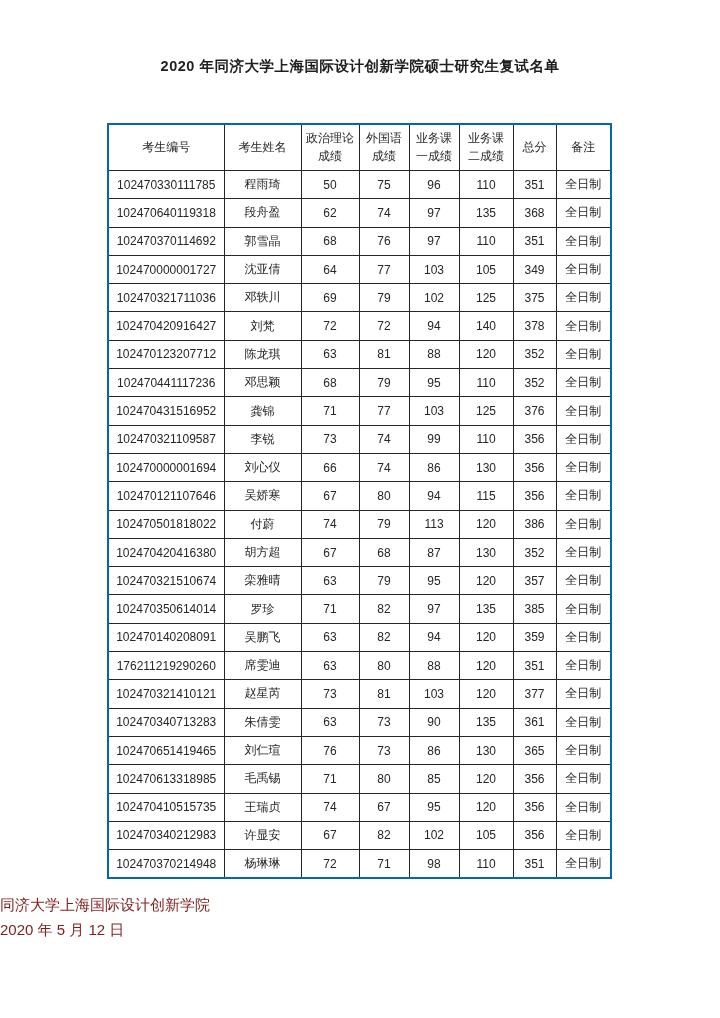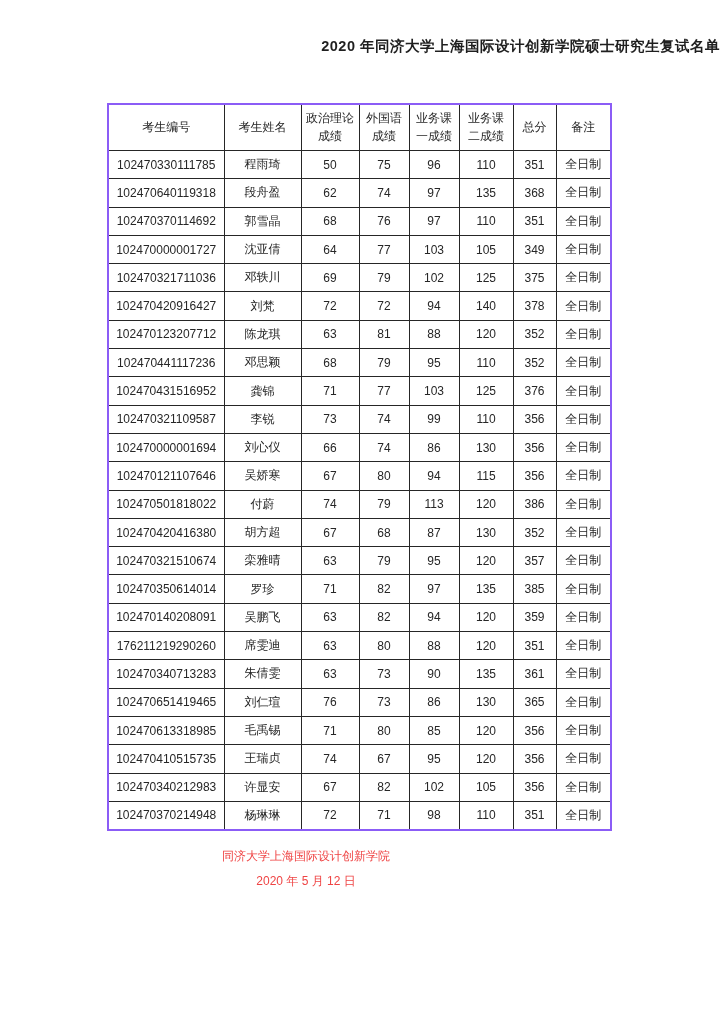--- a/index.html
+++ b/index.html
@@ -10,34 +10,34 @@
   .page {
     position: relative;
     width: 720px;
     height: 1018px;
     background: #ffffff;
     color: #262626;
     font-family: "Liberation Sans", "DejaVu Sans", sans-serif;
     overflow: hidden;
   }
   .doc-title {
-    padding-top: 37px;
-    text-align: right;
+    padding-top: 57px;
+    text-align: center;
     font-size: 14.5px;
     font-weight: 600;
     letter-spacing: 0.5px;
     color: #1f1f1f;
   }
   table.results {
     border-collapse: collapse;
     table-layout: fixed;
     margin-left: 107px;
     margin-top: 47px;
     width: 503px;
-    border: 2px solid #8b5cf6;
+    border: 2px solid #0369a1;
   }
   table.results th,
   table.results td {
     border: 1px solid #262626;
     text-align: center;
     vertical-align: middle;
     font-size: 12px;
     font-weight: normal;
     color: #262626;
     padding: 0;
@@ -55,24 +55,24 @@
   .col-name    { width: 77px; }
   .col-pol     { width: 58px; }
   .col-foreign { width: 50px; }
   .col-c1      { width: 50px; }
   .col-c2      { width: 54px; }
   .col-total   { width: 43px; }
   .col-remark  { width: 55px; }
   .doc-footer {
     margin-top: 13px;
     margin-right: 108px;
-    text-align: center;
-    font-size: 12px;
+    text-align: left;
+    font-size: 15px;
     line-height: 25px;
-    color: #ef4444;
+    color: #7f1d1d;
   }
 </style>
 </head>
 <body>
 
 <div class="page">
 
   <div class="doc-title">2020 年同济大学上海国际设计创新学院硕士研究生复试名单</div>
 
   <table class="results">
@@ -277,20 +277,30 @@
           <td>176211219290260</td>
           <td>席雯迪</td>
           <td>63</td>
           <td>80</td>
           <td>88</td>
           <td>120</td>
           <td>351</td>
           <td>全日制</td>
         </tr>
         <tr>
+          <td>102470321410121</td>
+          <td>赵星芮</td>
+          <td>73</td>
+          <td>81</td>
+          <td>103</td>
+          <td>120</td>
+          <td>377</td>
+          <td>全日制</td>
+        </tr>
+        <tr>
           <td>102470340713283</td>
           <td>朱倩雯</td>
           <td>63</td>
           <td>73</td>
           <td>90</td>
           <td>135</td>
           <td>361</td>
           <td>全日制</td>
         </tr>
         <tr>

